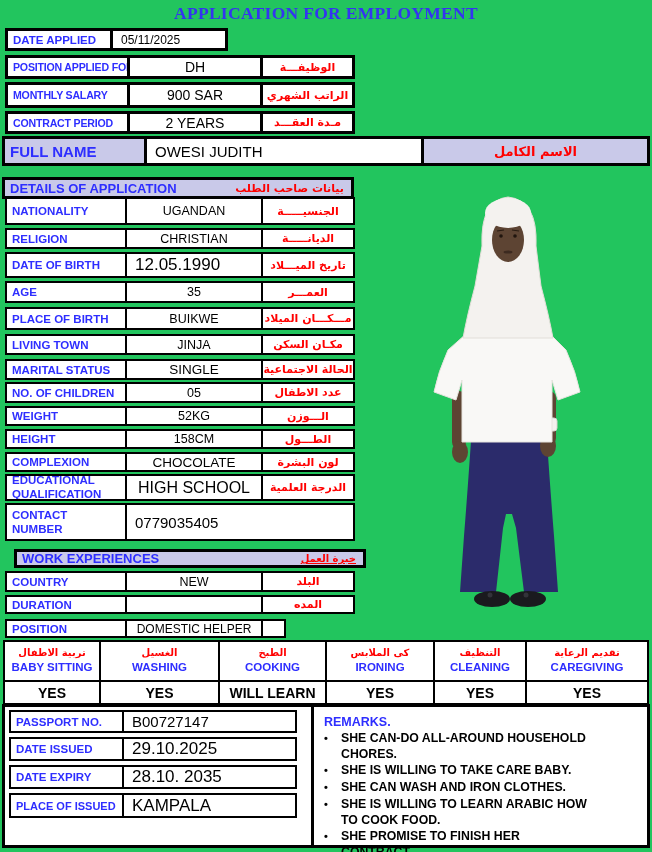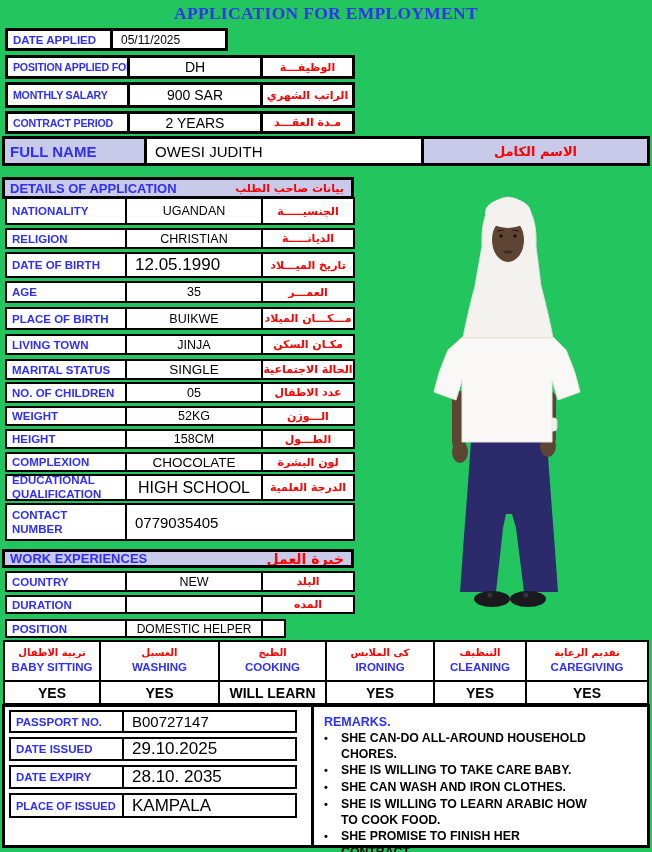--- a/index.html
+++ b/index.html
@@ -178,25 +178,25 @@
       <div class="cell d-ar ar">الدرجة العلمية</div>
     </div>
     <div class="drow" style="height:38px;">
       <div class="cell d-lbl lbl">
           <span class="wrap-narrow">CONTACT NUMBER</span>
         </div>
       <div class="cell val val-left b15" style="flex:1;">0779035405</div>
     </div>
   </div>
 
-  <div class="tbl lavender" style="left:2px;top:549px;width:352px;height:19px;border-width:3px;">
+  <div class="tbl lavender" style="left:14px;top:549px;width:352px;height:19px;border-width:3px;">
     <div class="cell lbl" style="flex:1;font-size:13px;">
       <span>WORK EXPERIENCES</span>
     </div>
-    <div class="cell ar ar-right" style="width:120px;font-size:14px;text-decoration:underline;">خبرة العمل</div>
+    <div class="cell ar ar-right" style="width:120px;font-size:10px;text-decoration:underline;">خبرة العمل</div>
   </div>
 
   <div class="abs" style="left:5px;top:571px;width:350px;">
     <div class="drow" style="height:21px;margin-bottom:3px;">
       <div class="cell d-lbl lbl">
           <span>COUNTRY</span>
         </div>
       <div class="cell d-val val">NEW</div>
       <div class="cell d-ar ar">البلد</div>
     </div>

